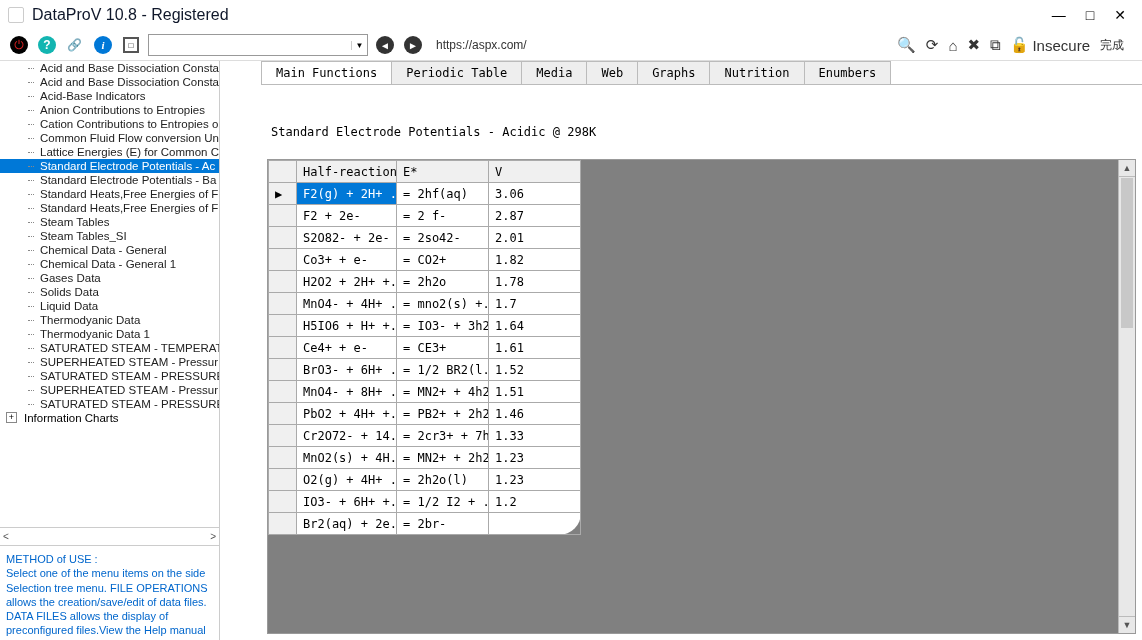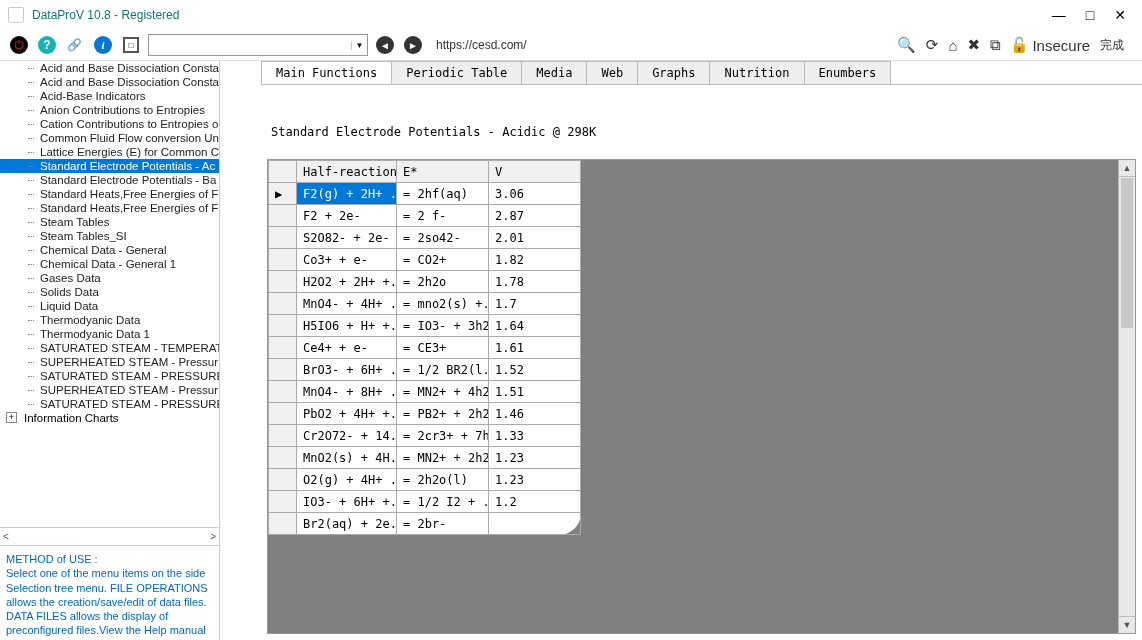--- a/index.html
+++ b/index.html
@@ -1,19 +1,19 @@
 <!DOCTYPE html>
 <html><head>
 <meta charset="utf-8">
 <style>
 * { box-sizing: border-box; margin: 0; padding: 0; }
 body { font-family: Arial, sans-serif; font-size: 12px; background: #fff; width: 1142px; height: 640px; overflow: hidden; position: relative; }
 .titlebar { height: 30px; display: flex; align-items: center; padding: 0 8px; }
 .titlebar .icon-spot { width: 16px; height: 16px; margin-right: 8px; display:inline-block; border:1px solid #ccc; border-radius:2px; }
-.titlebar .title { flex: 1; font-size: 12px; color: #0f766e; }
+.titlebar .title { flex: 1; font-size: 16px; color: #0f172a; }
 .titlebar .win-controls { display: flex; gap: 20px; padding-right:8px;}
 .titlebar .win-controls span { font-size: 14px; cursor: pointer; }
 .toolbar { height: 30px; display: flex; align-items: center; padding: 0 8px; gap: 6px; }
 .tb-btn { width: 22px; height: 22px; display: flex; align-items: center; justify-content: center; cursor: pointer; }
 .circle-red { width:18px; height:18px; border-radius:50%; background:#000; display:flex;align-items:center;justify-content:center;}
 .circle-red::after{content:"⏻"; color:#d22; font-size:12px;}
 .q-green { width:18px;height:18px;border-radius:50%;background:#13b5b1;color:#fff;display:flex;align-items:center;justify-content:center;font-weight:bold;font-size:12px;}
 .i-blue { width:18px;height:18px;border-radius:50%;background:#0078d7;color:#fff;display:flex;align-items:center;justify-content:center;font-weight:bold;font-size:11px;font-style:italic;font-family:serif;}
 .box-icon { width:16px;height:16px;border:2px solid #555;display:flex;align-items:center;justify-content:center;font-size:8px;}
 .url-combo { width: 220px; height: 22px; border: 1px solid #999; background: #fff; display:flex; align-items:center; }
@@ -84,21 +84,21 @@
   <div class="url-combo">
     <div style="flex:1"></div>
       <div class="dd">▼</div>
   </div>
   <div class="tb-btn">
       <div class="nav-arrow">◄</div>
     </div>
   <div class="tb-btn">
       <div class="nav-arrow">►</div>
     </div>
-  <span class="url-text">https://cesd.com/</span>
+  <span class="url-text">https://aspx.com/</span>
   <div class="right-tools">
     <span>🔍</span>
     <span>⟳</span>
     <span>⌂</span>
     <span>✖</span>
     <span>⧉</span>
     <span class="insecure">
         <span>🔓</span>
         <span>Insecure</span>
       </span>

